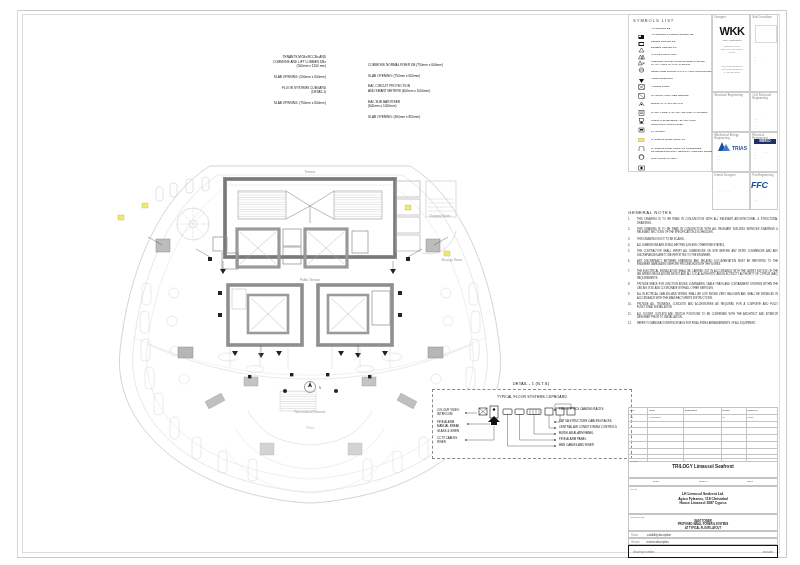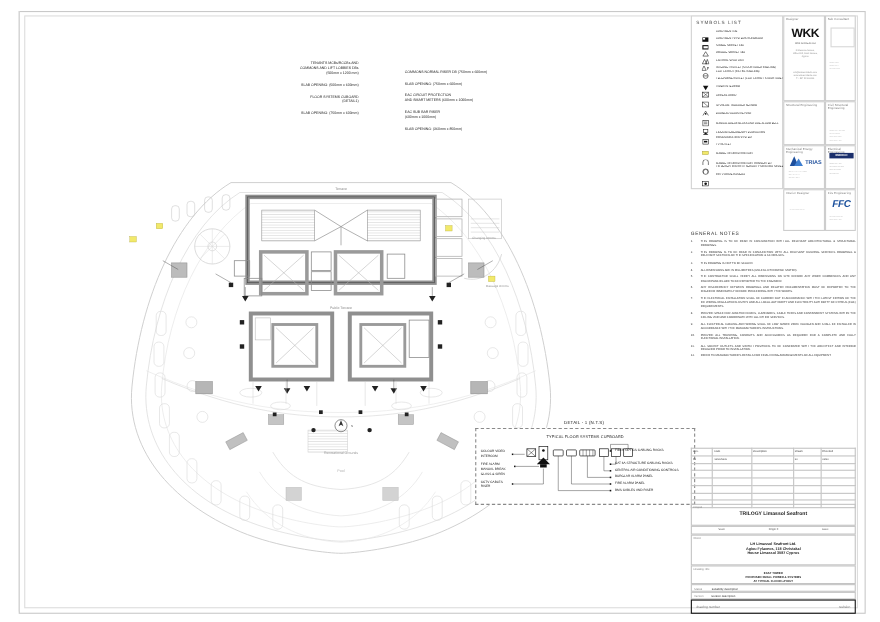--- a/index.html
+++ b/index.html
@@ -597,21 +597,21 @@
         ____ ___ ___<br>__ ____ __ ___<br>___ __ ____<br>__ ___ __</div>
     </div>
 
     <div class="pcell" style="left:84px;top:158px;width:38px;height:38px;">
       <div class="pcap" style="left:1.5px;top:1px;">Interior Designer</div>
       <div style="position:absolute;left:5px;top:16px;width:28px;font-size:2px;color:#b0b0b0;">
         ____ ___ ____</div>
     </div>
     <div class="pcell" style="left:122px;top:158px;width:28px;height:38px;">
       <div class="pcap" style="left:1.5px;top:1px;">Fire Engineering</div>
-      <div class="ffc" style="position:absolute;left:0;top:7px;width:28px;text-align:center;">FFC</div>
+      <div class="ffc" style="position:absolute;left:0;top:7px;width:28px;">FFC</div>
       <div style="position:absolute;left:3px;top:22px;width:23px;font-size:1.9px;color:#a8a8a8;line-height:1.5;">
         __ ___ ___ __<br>___ ____ ___</div>
     </div>
 
     <div id="gnotes">
       <div id="gnotes-title">GENERAL NOTES</div>
       <div id="gnotes-list">
           <div class="note">
             <div class="note-n">1.</div>
             <div class="note-b">THIS DRAWING IS TO BE READ IN CONJUNCTION WITH ALL RELEVANT ARCHITECTURAL &amp; STRUCTURAL DRAWINGS.</div>

